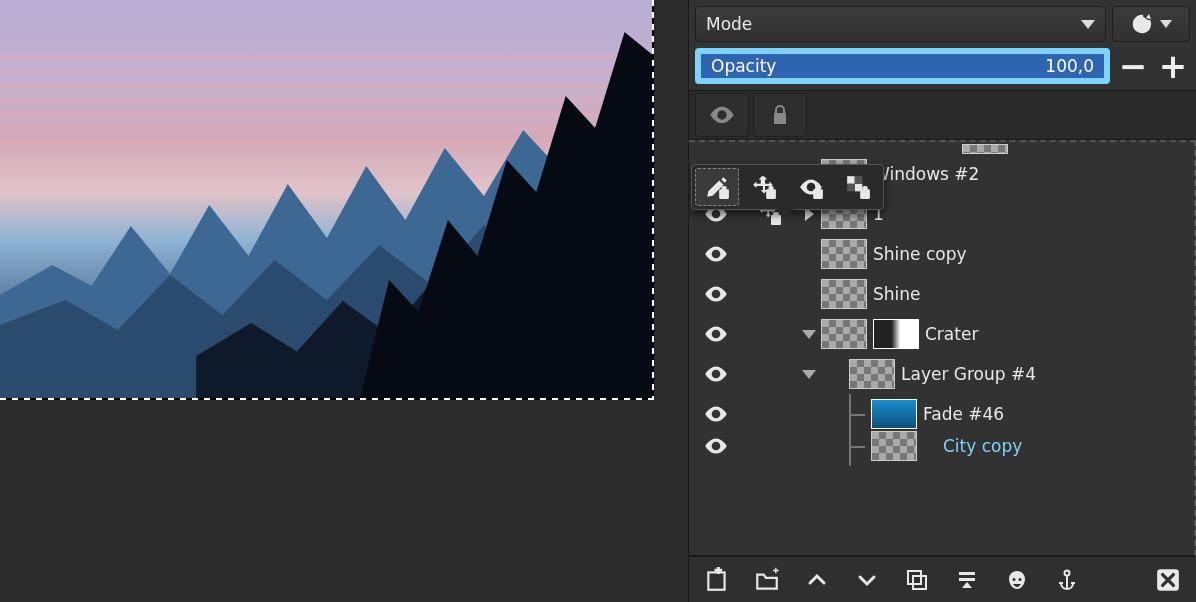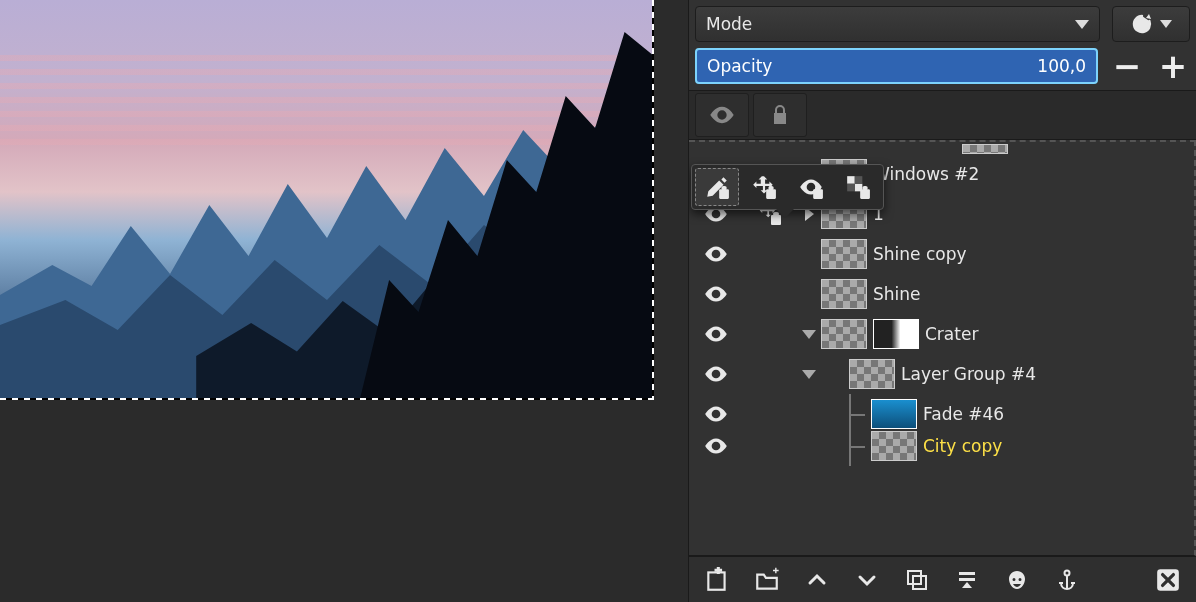--- a/index.html
+++ b/index.html
@@ -71,21 +71,21 @@
     flex-direction: column;
     border-left: 1px solid #1a1a1a;
   }
   .panel-top {
     padding: 6px 6px 6px 6px;
     display: flex;
     flex-direction: column;
     gap: 6px;
     background: #323232;
   }
-  .row { display:flex; align-items:center; gap:12px; }
+  .row { display:flex; align-items:center; gap:6px; }
   .mode-dd {
     flex:1;
     background: linear-gradient(#3c3c3c, #303030);
     border: 1px solid #1d1d1d;
     border-radius: 4px;
     height: 36px;
     display:flex; align-items:center; justify-content:space-between;
     padding: 0 10px;
   }
   .mode-dd .tri { width:0;height:0;border-left:7px solid transparent;border-right:7px solid transparent;border-top:9px solid #ddd; }
@@ -94,21 +94,21 @@
     background: linear-gradient(#3c3c3c, #303030);
     border: 1px solid #1d1d1d;
     border-radius: 4px;
     display:flex; align-items:center; justify-content:center; gap:6px;
   }
   .mode-aux .tri { width:0;height:0;border-left:6px solid transparent;border-right:6px solid transparent;border-top:8px solid #ddd; }
   .opacity-bar {
     flex:1;
     height: 36px;
     background: #2f64b2;
-    border: 2px solid #7dd3fc;
+    border: 6px solid #7dd3fc;
     border-radius: 4px;
     display:flex; align-items:center; justify-content:space-between;
     padding: 0 10px;
     color: #fff;
   }
   .stepbtn {
     width: 34px; height: 34px;
     background: #323232;
     display:flex; align-items:center; justify-content:center;
     font-size: 34px; font-weight: bold; color: #eee;
@@ -228,21 +228,21 @@
   .ic-dim { fill:#888; }
 
   .partial-row-top {
     height: 12px;
     display:flex;
     align-items:flex-end;
     justify-content:flex-end;
     padding-right: 180px;
   }
   .partial-row-top .thumb { height: 10px; }
-  .faded { color: #fde047; }
+  .faded { color: #7dd3fc; margin-left: 20px; }
 </style>
 </head>
 <body>
 
 <div class="canvas-area">
   <div class="canvas">
     <div class="mountains">
       <div class="m1"></div>
       <div class="m2"></div>
       <div class="m3"></div>

